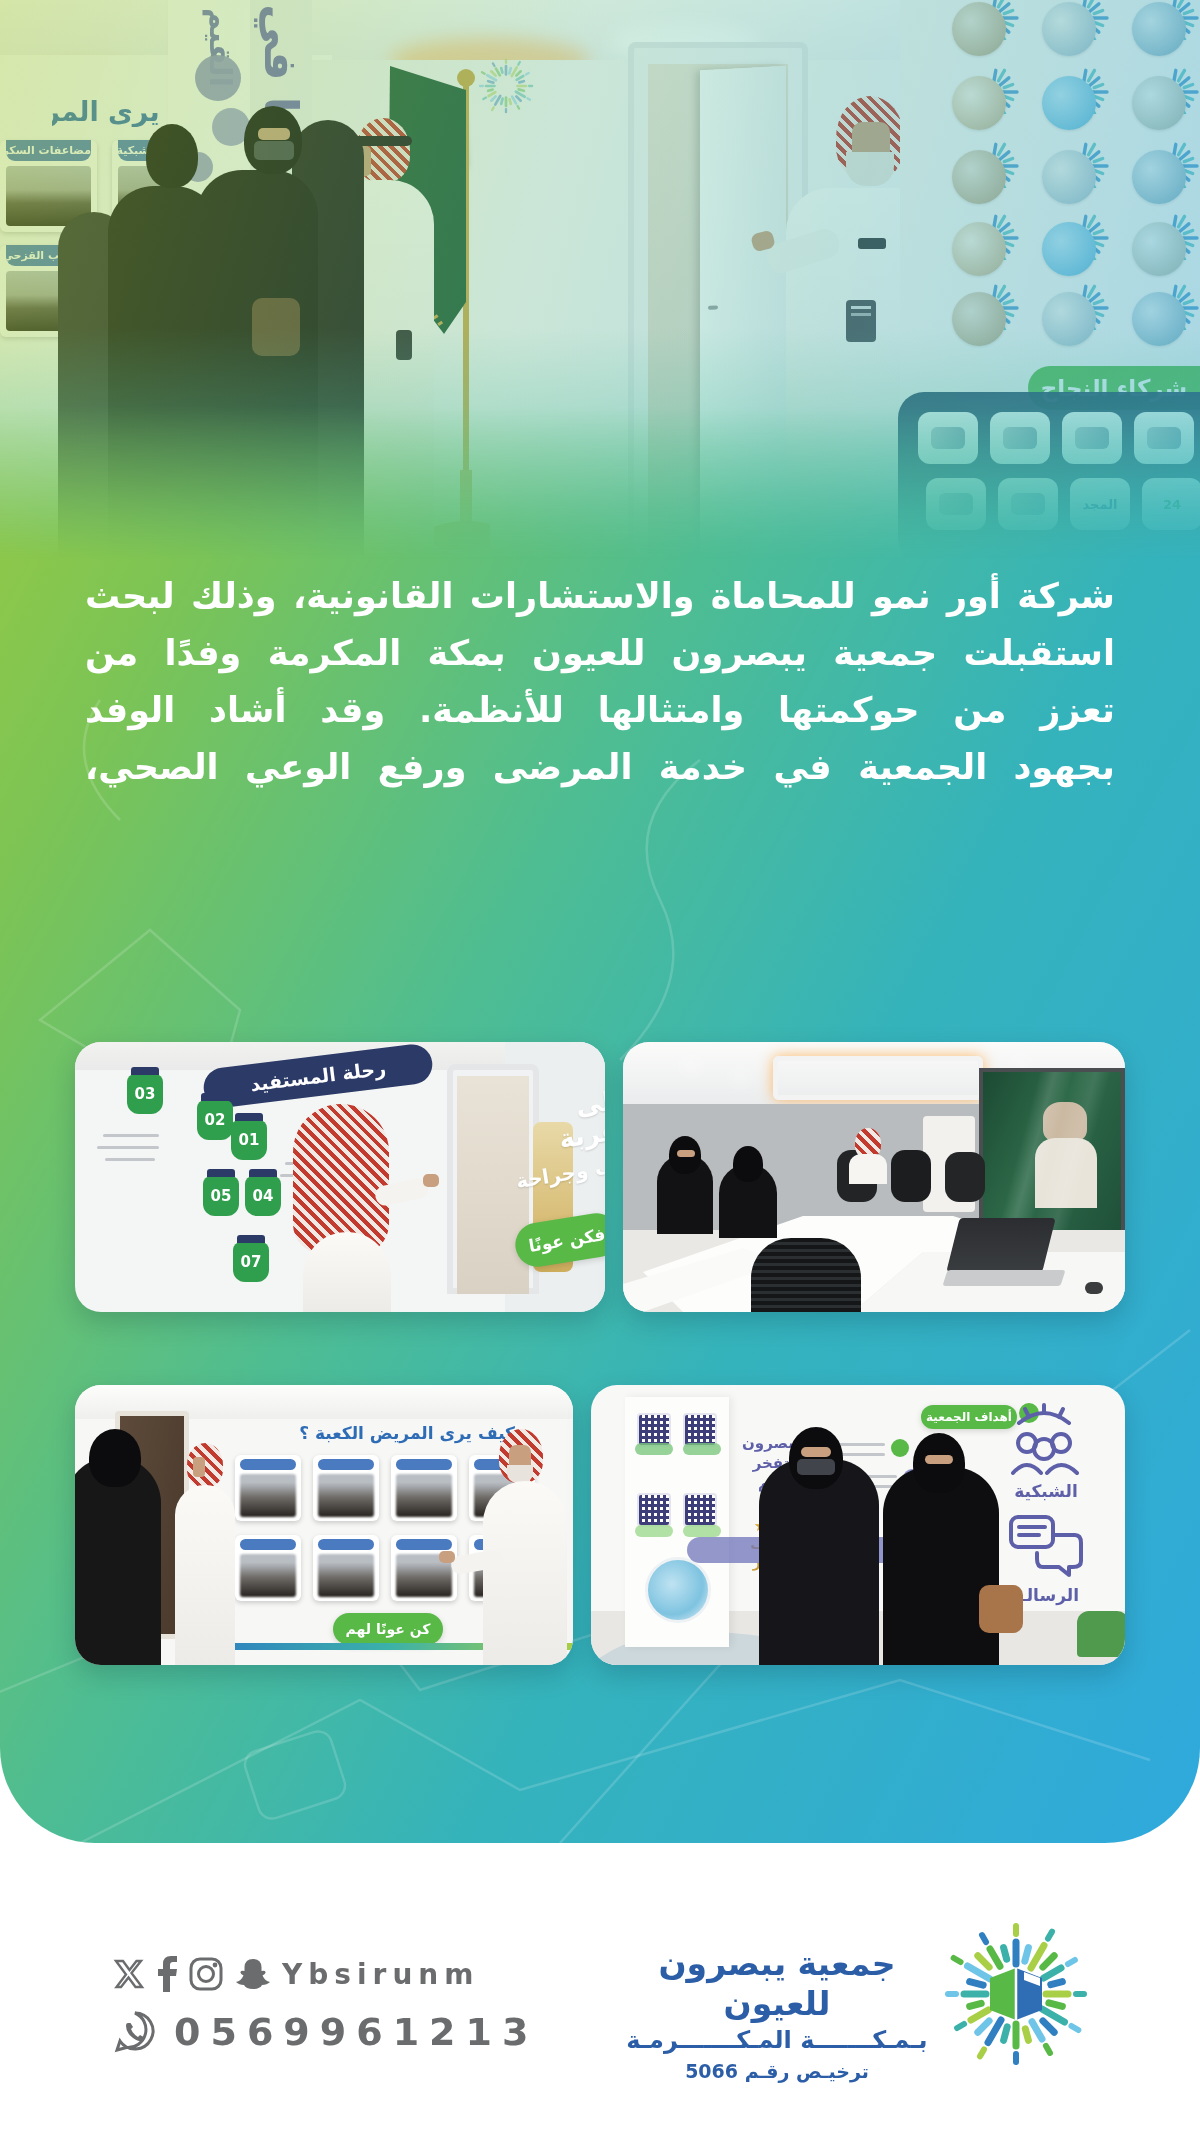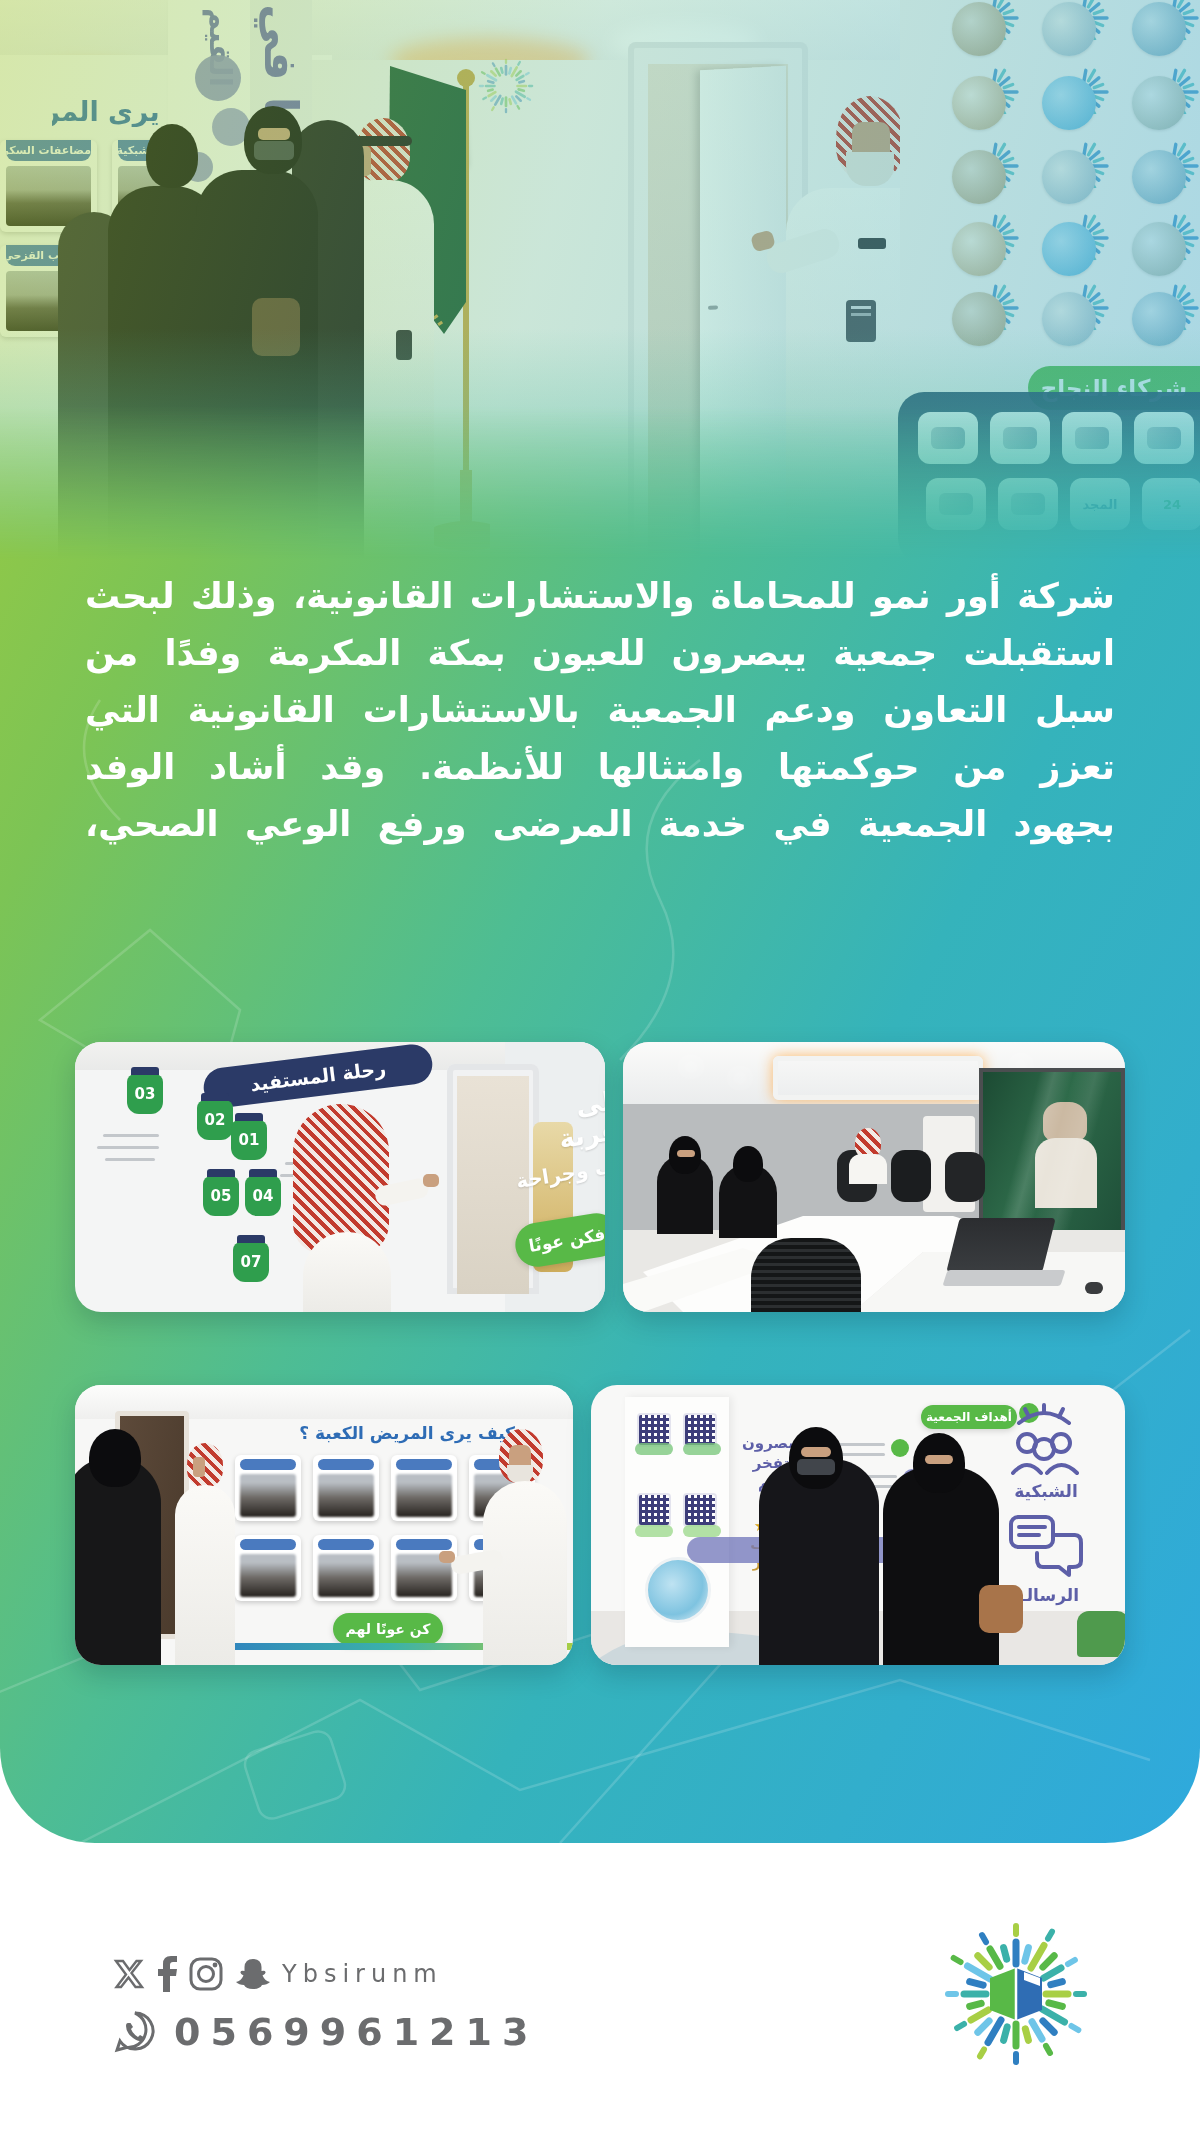--- a/index.html
+++ b/index.html
@@ -74,21 +74,21 @@
     display:flex;align-items:center;justify-content:center;direction:rtl;box-shadow:0 2px 6px rgba(0,0,0,.15);}
   .blue-heading{position:absolute;color:#2e6cb5;font-weight:bold;direction:rtl;white-space:nowrap;}
   .qr{position:absolute;width:34px;height:34px;background-color:#fff;border:2px solid #e4e4ee;border-radius:4px;
     background-image:repeating-linear-gradient(0deg,#3d3d7a 0 3px,transparent 3px 6px),
                      repeating-linear-gradient(90deg,#3d3d7a 0 3px,transparent 3px 6px);}
   .purple-outline{stroke:#5d5fa8;fill:none;stroke-width:4;stroke-linecap:round;stroke-linejoin:round;}
   .p4-label{position:absolute;color:#5d5fa8;font-weight:bold;direction:rtl;text-align:center;}
 
   
   .footer-gray{color:#6b6c6e;}
-  .handle{font-size:24px;font-weight:normal;letter-spacing:6px;text-align:right;}
+  .handle{font-size:28px;font-weight:bold;letter-spacing:6px;text-align:right;}
   .phone{font-size:38px;font-weight:bold;letter-spacing:10px;}
   .org-text{position:absolute;left:612px;top:1944px;width:330px;text-align:center;direction:rtl;color:#2b5ea7;}
   .org-name{font-size:33px;font-weight:bold;line-height:40px;}
   .org-city{font-size:24px;font-weight:bold;line-height:32px;}
   .org-license{font-size:19px;font-weight:bold;line-height:30px;}
 </style>
 </head>
 <body>
 
 <div class="poster">
@@ -428,21 +428,20 @@
       </div>
 
     <div class="hero-tint"></div>
     <div class="hero-fade"></div>
   </div>
 
 
   <div class="para" id="paragraph">
       <div class="pline">شركة أور نمو للمحاماة والاستشارات القانونية، وذلك لبحث</div>
       <div class="pline">استقبلت جمعية يبصرون للعيون بمكة المكرمة وفدًا من</div>
-      <div class="pline">سبل التعاون ودعم الجمعية بالاستشارات القانونية التي</div>
       <div class="pline">تعزز من حوكمتها وامتثالها للأنظمة. وقد أشاد الوفد</div>
       <div class="pline">بجهود الجمعية في خدمة المرضى ورفع الوعي الصحي،</div>
     </div>
 
   <div class="photo" style="left:75px;top:1042px;width:530px;height:270px;">
     <div class="abs" style="left:0;top:0;width:530px;height:28px;background:linear-gradient(#f2f2f0,#e9eae9);"></div>
     <div class="abs" style="left:430px;top:0;width:100px;height:270px;background:#eceff0;"></div>
     <div class="navy-banner" style="left:128px;top:14px;width:230px;height:40px;font-size:19px;transform:rotate(-7deg);">رحلة المستفيد</div>
     <div id="p1-badges" class="abs" style="left:0;top:0;width:530px;height:270px;">
         <div class="badge" style="left: 52px; top: 32px;">03</div>
@@ -655,20 +654,25 @@
     <span class="footer-gray handle">Ybsirunm</span>
   </div>
   <div class="abs" style="left:112px;top:2006px;height:52px;display:flex;align-items:center;gap:16px;">
     <svg width="46" height="46" viewBox="0 0 46 46">
       <path d="M 23 4 A 18 18 0 1 1 8 32 L 5 41 L 14.5 38.5 A 18 18 0 0 0 23 4 Z" fill="none" stroke="#6b6c6e" stroke-width="3"></path>
       <path d="M 16 14 Q 14 14 14 17 Q 14 24 21 29 Q 27 33 30 32 Q 33 31 32.5 28.5 L 28 26 L 26 28 Q 21 25 19 20 L 21 18 L 18.5 14 Z" fill="#6b6c6e"></path>
     </svg>
     <span class="footer-gray phone">0569961213</span>
   </div>
 
+  <div class="org-text">
+    <div class="org-name">جمعية يبصرون للعيون</div>
+    <div class="org-city">بـمـكـــــــة المـكـــــــرمـة</div>
+    <div class="org-license">ترخيـص رقـم 5066</div>
+  </div>
   <div class="abs" id="footer-sunburst" style="left:938px;top:1916px;width:156px;height:156px;"><svg width="156" height="156" viewBox="0 0 156 156">
         <line x1="108" y1="78" x2="130" y2="78" stroke="#a8cf45" stroke-width="7" stroke-linecap="round"></line>
         <line x1="138" y1="78" x2="146" y2="78" stroke="#3bb1a9" stroke-width="6" stroke-linecap="round"></line>
         <line x1="110.84147809382833" y1="86.7998475334857" x2="124.36443966187528" y2="90.423314164921" stroke="#58b947" stroke-width="7" stroke-linecap="round"></line>
         <line x1="103.98076211353316" y1="93" x2="126.49742261192857" y2="106" stroke="#3bb1a9" stroke-width="7" stroke-linecap="round"></line>
         <line x1="133.42562584220408" y1="110" x2="140.35382907247958" y2="114" stroke="#6ec5e8" stroke-width="6" stroke-linecap="round"></line>
         <line x1="104.87005768508881" y1="104.8700576850888" x2="116.18376618407356" y2="116.18376618407356" stroke="#2f7fc1" stroke-width="7" stroke-linecap="round"></line>
         <line x1="94" y1="105.71281292110203" x2="104" y2="123.0333209967908" stroke="#6ec5e8" stroke-width="7" stroke-linecap="round"></line>
         <line x1="108" y1="129.96152422706632" x2="112" y2="136.88972745734182" stroke="#58b947" stroke-width="6" stroke-linecap="round"></line>
         <line x1="87.31748562369074" y1="112.77332974640646" x2="90.423314164921" y2="124.36443966187528" stroke="#a8cf45" stroke-width="7" stroke-linecap="round"></line>

